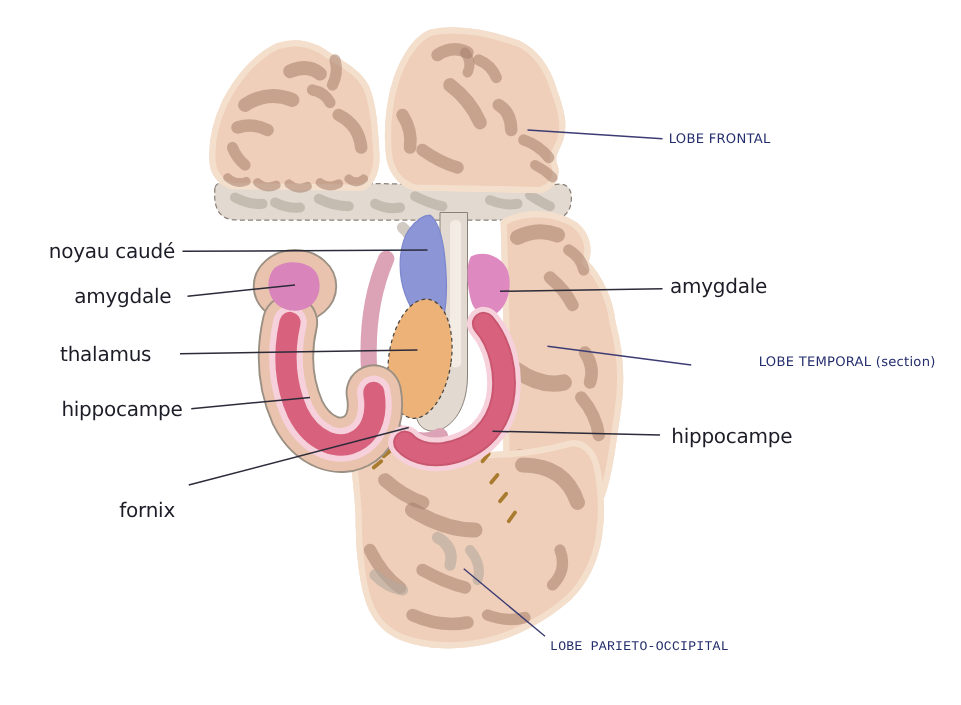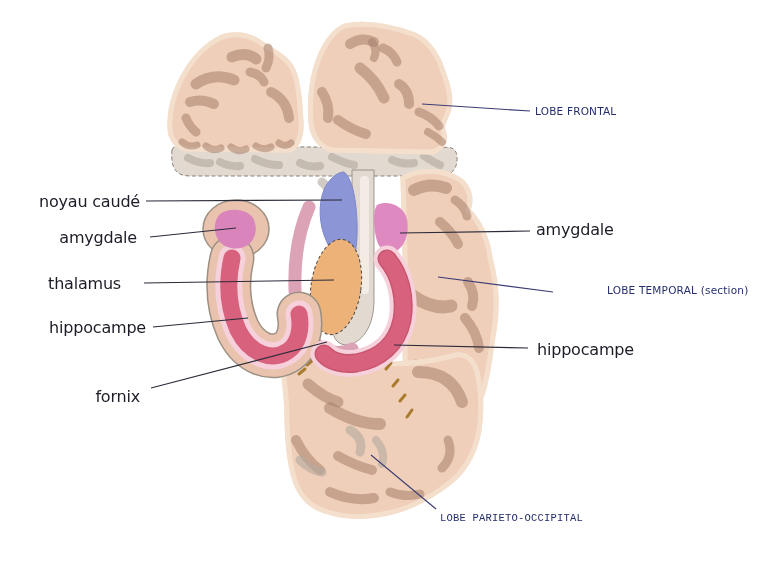--- a/index.html
+++ b/index.html
@@ -154,20 +154,20 @@
     <line class="lb" x1="422" y1="104" x2="530" y2="111"></line>
     <line class="lb" x1="438" y1="277" x2="553" y2="292"></line>
     <line class="lb" x1="371" y1="455" x2="436" y2="509"></line>
   </g>
 </svg>
 
   <div class="lbl" style="right:629px;top:201px;">noyau caudé</div>
   <div class="lbl" style="right:632px;top:237px;">amygdale</div>
   <div class="lbl" style="right:648px;top:283px;">thalamus</div>
   <div class="lbl" style="right:623px;top:327px;">hippocampe</div>
-  <div class="lbl" style="right:629px;top:396px;">fornix</div>
+  <div class="lbl" style="right:629px;top:408px;">fornix</div>
   <div class="lblb" style="left:535px;top:111px;text-align:center;">LOBE FRONTAL</div>
   <div class="lbl" style="left:536px;top:229px;">amygdale</div>
   <div class="lblb" style="left:559px;top:290px;margin-left:48px;">LOBE TEMPORAL (section)</div>
   <div class="lbl" style="left:537px;top:349px;">hippocampe</div>
   <div class="lblb" style="left:440px;top:518px;font-family:Liberation Mono, monospace;">LOBE PARIETO-OCCIPITAL</div>
 
 </div>
 
 </body></html>

